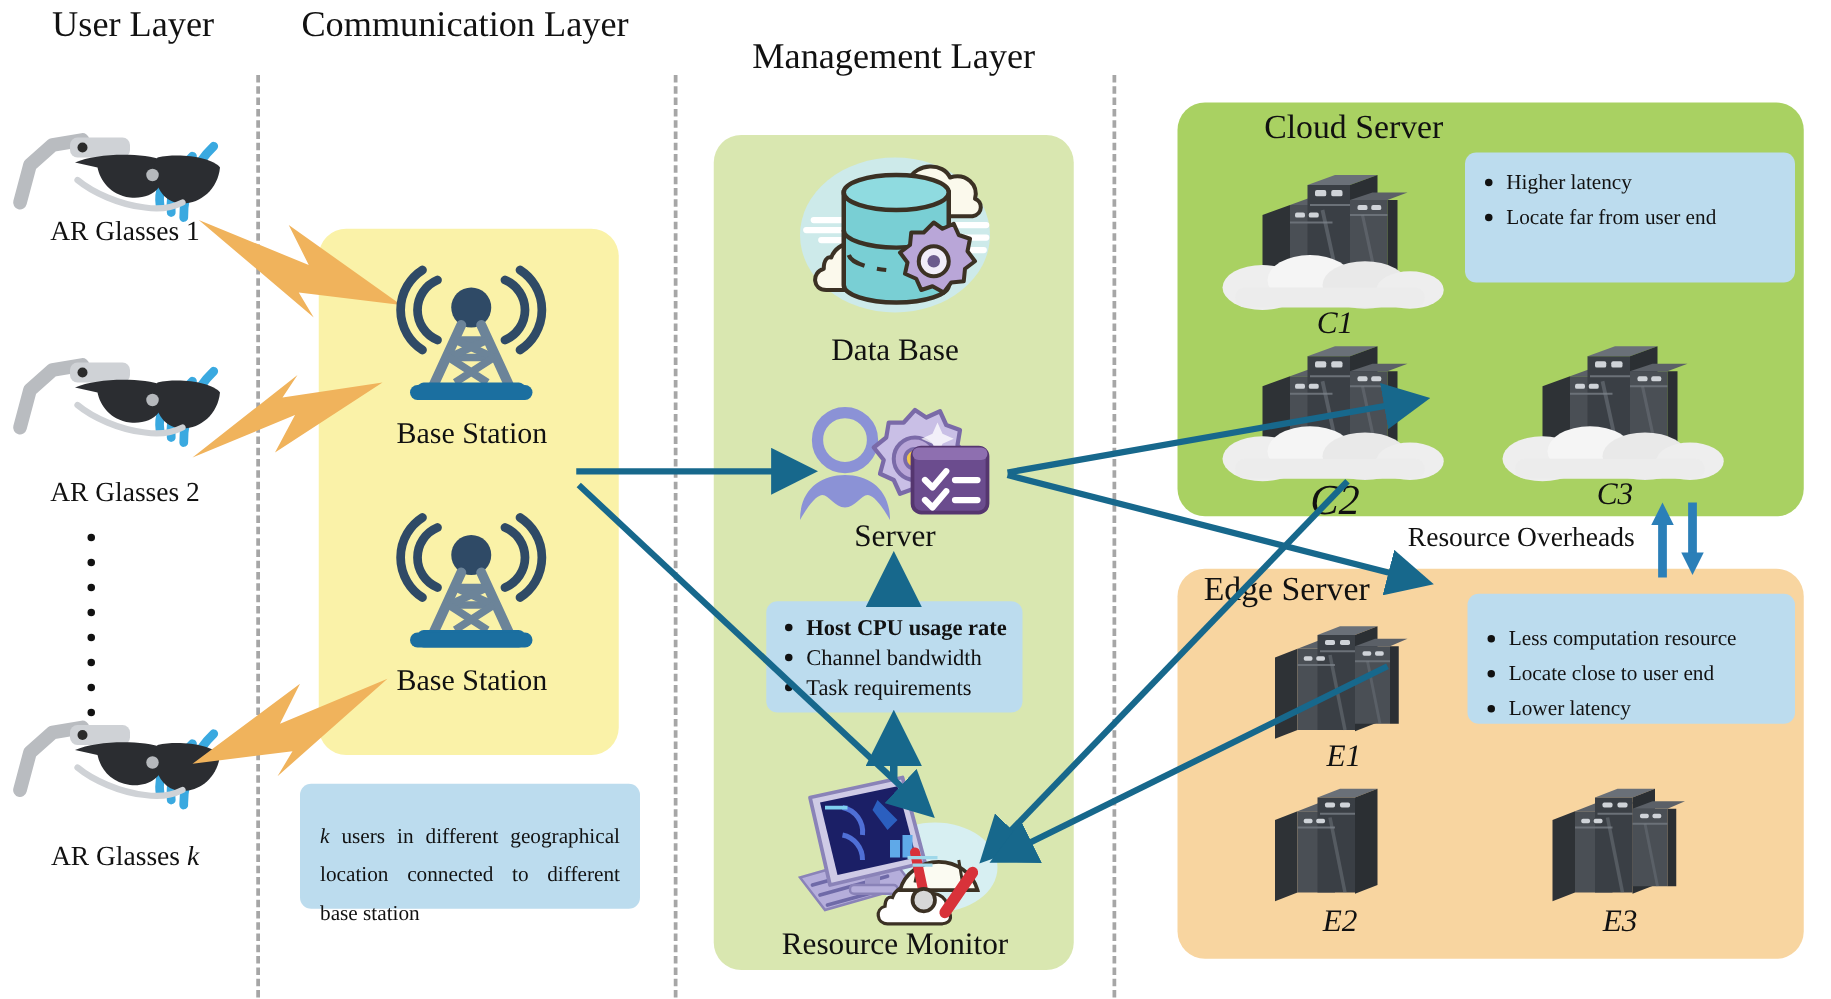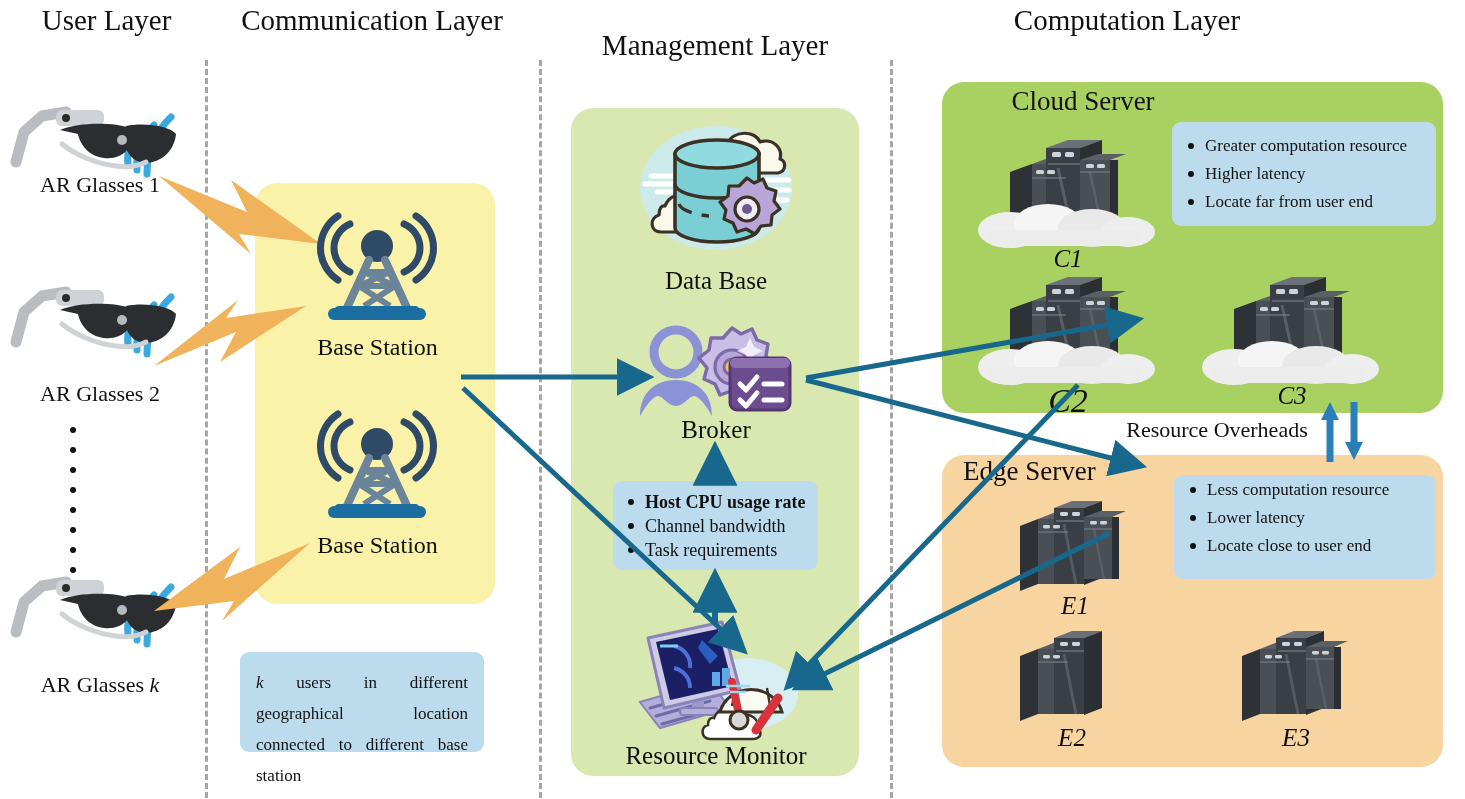--- a/index.html
+++ b/index.html
@@ -71,21 +71,20 @@
 
 <div class="stage">
 
   <div class="divider" style="left:205px;"></div>
   <div class="divider" style="left:539px;"></div>
   <div class="divider" style="left:890px;"></div>
 
   <div class="layer-title abs nosel" style="left:4px;top:4px;width:205px;">User Layer</div>
   <div class="layer-title abs nosel" style="left:207px;top:4px;width:330px;">Communication Layer</div>
   <div class="layer-title abs nosel" style="left:541px;top:4px;width:348px;margin-top:25px;">Management Layer</div>
-  <div class="layer-title abs nosel" style="left:892px;top:4px;width:470px;">Computation Layer</div>
 
   <div class="panel panel-comm" style="left:255px;top:183px;width:240px;height:421px;"></div>
   <div class="panel panel-mgmt" style="left:571px;top:108px;width:288px;height:668px;"></div>
   <div class="panel panel-cloud" style="left:942px;top:82px;width:501px;height:331px;"></div>
   <div class="panel panel-edge" style="left:942px;top:455px;width:501px;height:312px;"></div>
 
   <svg class="abs" style="left:4px;top:92px;" width="190" height="105" viewBox="0 0 190 105">
     <g>
       <path d="M124 72 A34 34 0 0 1 134 43" fill="none" stroke="#3aa9e0" stroke-width="7" stroke-linecap="round"></path>
       <path d="M133 78 A55 55 0 0 1 150 33" fill="none" stroke="#3aa9e0" stroke-width="7" stroke-linecap="round"></path>
@@ -189,21 +188,21 @@
       <path d="M57 50 L34 100 M73 50 L96 100" stroke="#6c8499" stroke-width="8" stroke-linecap="round"></path>
       <path d="M52 62 L78 62 M47 76 L83 76" stroke="#6c8499" stroke-width="6"></path>
       <path d="M52 62 L83 76 M78 62 L47 76" stroke="#6c8499" stroke-width="6"></path>
       <path d="M47 76 L78 96 M83 76 L52 96" stroke="#6c8499" stroke-width="6"></path>
       <rect x="22" y="96" width="86" height="14" rx="5" fill="#1b6fa0"></rect>
       <path d="M22 104 L108 104" stroke="#1b6fa0" stroke-width="12" stroke-linecap="round"></path>
     </g>
   </svg>
   <div class="cap nosel" style="left:285px;top:532px;width:185px;font-size:24px;">Base Station</div>
 
-  <div class="infobox justify-box" style="left:240px;top:652px;width:244px;height:100px;padding:15px 16px;font-size:17px;line-height:31px;">
+  <div class="infobox justify-box" style="left:240px;top:627px;width:272px;height:100px;padding:26px 16px;font-size:17px;line-height:31px;">
     <p><span class="ital">k</span><span> users in different geographical location connected to different base station</span></p>
   </div>
 
   <svg class="abs" style="left:627px;top:114px;" width="178" height="155" viewBox="0 0 178 155">
     <g>
       <ellipse cx="89" cy="74" rx="76" ry="62" fill="#cdeaea"></ellipse>
       <path d="M24 62 h40 M18 70 h34 M30 78 h30" stroke="#ffffff" stroke-width="5" stroke-linecap="round"></path>
       <path d="M120 66 h42 M128 76 h34 M134 86 h26" stroke="#ffffff" stroke-width="5" stroke-linecap="round"></path>
       <path d="M100 30 c6 -14 28 -14 33 -2 c13 -4 23 6 20 17 c6 2 7 12 -2 14 h-56 c-11 0 -13 -15 -2 -18 c0 -8 4 -11 7 -11z" fill="#fbf9ec" stroke="#3b3124" stroke-width="3.2" stroke-linejoin="round"></path>
       <path d="M38 92 c5 -14 26 -16 32 -3 c12 -4 22 5 19 16 c6 2 6 12 -3 13 h-52 c-11 0 -12 -14 -2 -17 c0 -7 3 -10 6 -9z" fill="#fbf9ec" stroke="#3b3124" stroke-width="3.2" stroke-linejoin="round"></path>
@@ -230,21 +229,21 @@
         <circle cx="0" cy="3" r="8" fill="#f2c84b" stroke="#7a6aa8" stroke-width="3"></circle>
         <path d="M18 -26 l4 9 l9 4 l-9 4 l-4 9 l-4 -9 l-9 -4 l9 -4z" fill="#ffffff" opacity=".75"></path>
       </g>
       <rect x="94" y="32" width="60" height="52" rx="7" fill="#6b4c8e" stroke="#55366f" stroke-width="3"></rect>
       <rect x="94" y="32" width="60" height="10" rx="5" fill="#8e6fb0"></rect>
       <path d="M104 58 l6 6 l11 -13" fill="none" stroke="#ffffff" stroke-width="5" stroke-linecap="round" stroke-linejoin="round"></path>
       <path d="M104 74 l6 6 l11 -13" fill="none" stroke="#ffffff" stroke-width="5" stroke-linecap="round" stroke-linejoin="round"></path>
       <path d="M128 58 h18 M128 74 h18" stroke="#ffffff" stroke-width="5" stroke-linecap="round"></path>
     </g>
   </svg>
-  <div class="cap nosel" style="left:601px;top:416px;width:230px;font-size:25px;">Broker</div>
+  <div class="cap nosel" style="left:601px;top:416px;width:230px;font-size:25px;">Server</div>
 
   <div class="infobox" style="left:613px;top:481px;width:205px;height:89px;padding:9px 12px;font-size:18px;">
     <ul>
       <li style="line-height:24px;font-weight:bold;">Host CPU usage rate</li>
       <li style="line-height:24px;">Channel bandwidth</li>
       <li style="line-height:24px;">Task requirements</li>
     </ul>
   </div>
 
   <svg class="abs" style="left:626px;top:616px;" width="180" height="122" viewBox="0 0 180 122">
@@ -270,21 +269,20 @@
       <circle cx="113" cy="104" r="9" fill="#d7d7d7" stroke="#3b3124" stroke-width="3"></circle>
       <path d="M100 70 h24 M104 76 h16" stroke="#9fd8ea" stroke-width="2.6"></path>
     </g>
   </svg>
   <div class="cap nosel" style="left:586px;top:742px;width:260px;font-size:25px;">Resource Monitor</div>
 
   <div class="cap nosel" style="left:963px;top:86px;width:240px;font-size:27px;text-align:center;">Cloud Server</div>
 
   <div class="infobox" style="left:1172px;top:122px;width:264px;height:104px;padding:10px 13px;font-size:17px;">
     <ul>
-      <li style="line-height:28px;">Greater computation resource</li>
       <li style="line-height:28px;">Higher latency</li>
       <li style="line-height:28px;">Locate far from user end</li>
     </ul>
   </div>
 
   <svg class="abs" style="left:968px;top:138px;" width="200" height="110" viewBox="0 0 200 110">
     <g>
       <g>
         <path d="M42 34 L64 26 L64 94 L42 102 Z" fill="#2e3236"></path>
         <rect x="64" y="26" width="34" height="68" fill="#4a4f55"></rect>
@@ -389,25 +387,25 @@
       <path d="M10 2 L1 20 L19 20 Z" fill="#2b7fb8"></path>
     </g>
     <g>
       <path d="M34 2 L34 46" stroke="#2b7fb8" stroke-width="7"></path>
       <path d="M34 60 L25 42 L43 42 Z" fill="#2b7fb8"></path>
     </g>
   </svg>
 
   <div class="cap nosel" style="left:963px;top:456px;width:240px;font-size:27px;text-align:left;">Edge Server</div>
 
-  <div class="infobox" style="left:1174px;top:475px;width:262px;height:104px;padding:1px 13px;font-size:17px;">
+  <div class="infobox" style="left:1174px;top:475px;width:262px;height:104px;padding:22px 13px;font-size:17px;">
     <ul>
       <li style="line-height:28px;">Less computation resource</li>
+      <li style="line-height:28px;">Locate close to user end</li>
       <li style="line-height:28px;">Lower latency</li>
-      <li style="line-height:28px;">Locate close to user end</li>
     </ul>
   </div>
 
   <svg class="abs" style="left:1010px;top:500px;" width="130" height="95" viewBox="0 0 130 95">
     <g>
       <path d="M10 26 L28 19 L28 84 L10 91 Z" fill="#2e3236"></path>
       <rect x="28" y="19" width="30" height="65" fill="#4a4f55"></rect>
       <path d="M28 19 L46 12 L76 12 L58 19 Z" fill="#5b6067"></path>
       <path d="M44 8 L62 1 L92 1 L74 8 Z" fill="#6a7078"></path>
       <rect x="44" y="8" width="30" height="76" fill="#3a3f45"></rect>

